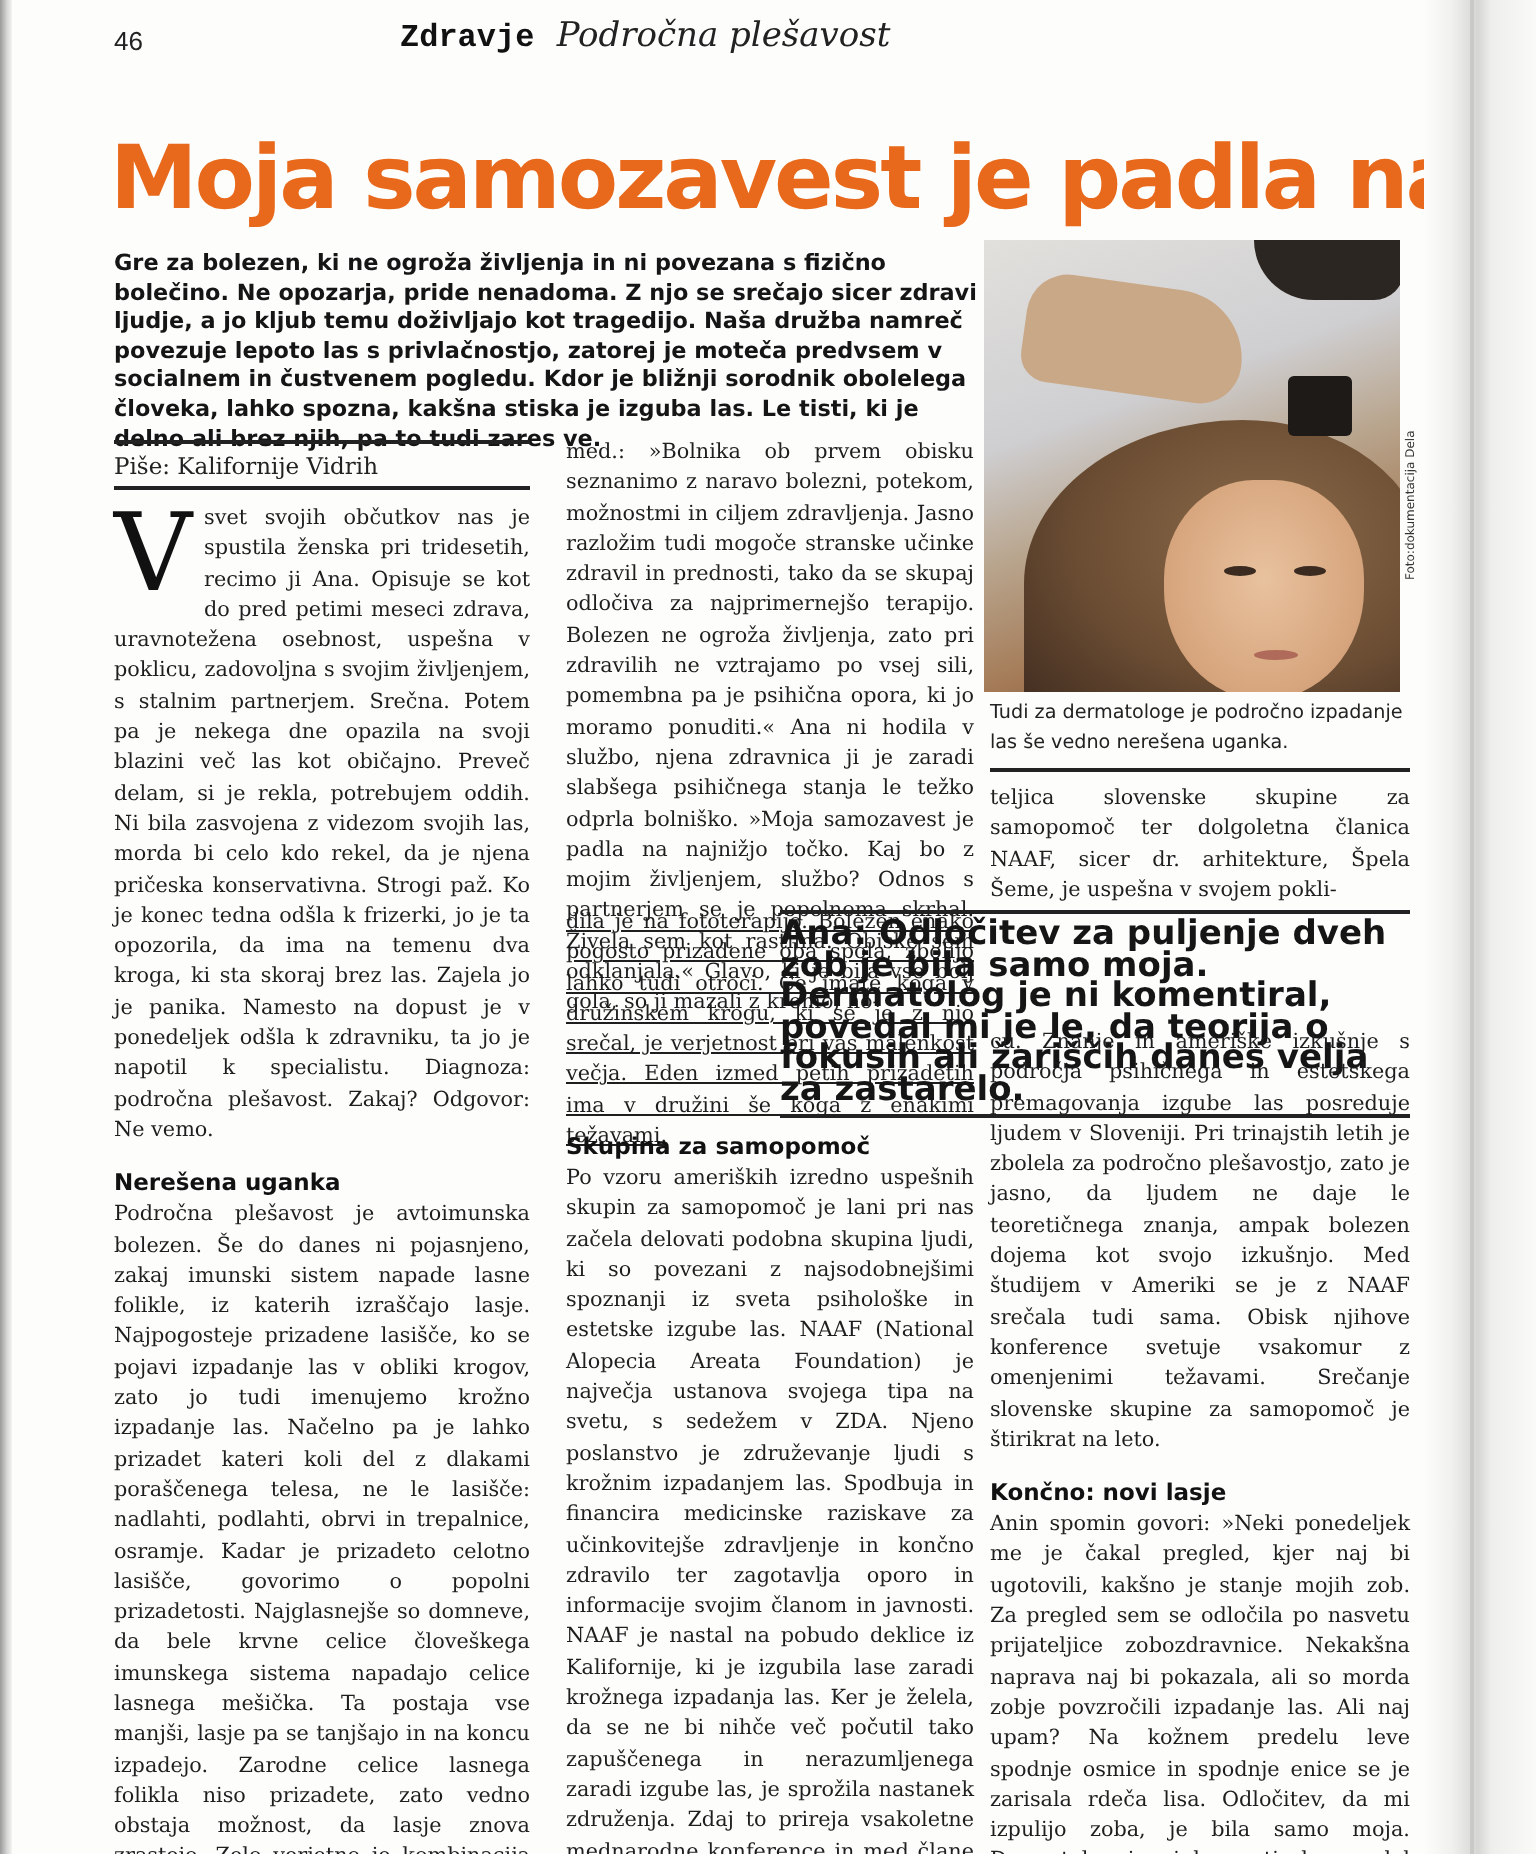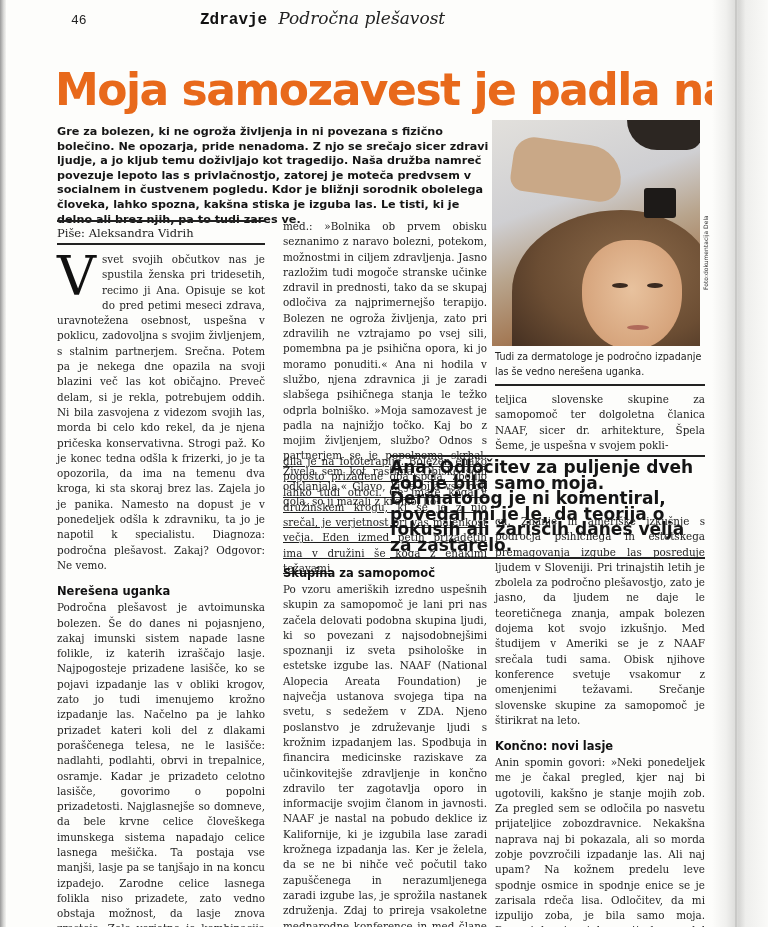--- a/index.html
+++ b/index.html
@@ -7,21 +7,21 @@
     width:768px; height:927px; overflow:hidden; position:relative;
     background:#fdfdfb;
     font-family:"DejaVu Serif", serif;
     color:#1a1a1a;
   }
   .left-edge { position:absolute; left:0; top:0; width:6px; height:927px;
     background:linear-gradient(to right,#9a9a9a,#d8d8d6 60%,#f4f4f2); }
   .gutter { position:absolute; left:712px; top:0; width:56px; height:927px;
     background:linear-gradient(to right,#fdfdfb 0,#f0f0ee 25%,#d6d6d4 48%,#eeeeec 60%,#fafaf8 100%); }
   .gutter-line { position:absolute; left:735px; top:0; width:2px; height:927px; background:#c9c9c7; }
-  .pagenum { position:absolute; left:57px; top:13px; font-family:Liberation Mono, monospace; font-size:13px; color:#222;margin-left:14px; }
+  .pagenum { position:absolute; left:57px; top:13px; font-family:Liberation Sans, sans-serif; font-size:13px; color:#222; }
   .section { position:absolute; left:200px; top:8px; white-space:nowrap; }
   .section .s1 { font-family:Liberation Mono, monospace; font-weight:bold; font-size:16px; color:#111; }
   .section .s2 { font-family:"DejaVu Serif", serif; font-style:italic; font-size:17px; color:#222; margin-left:6px; }
   .headline { position:absolute; left:55px; top:62px; width:660px; overflow:hidden; white-space:nowrap;
     font-family:"DejaVu Sans", sans-serif; font-weight:bold; font-size:44px; letter-spacing:-1.5px; color:#e8691b; line-height:56px; }
   .intro { position:absolute; left:57px; top:125px; width:432px;
     font-family:"DejaVu Sans", sans-serif; font-weight:bold; font-size:11.2px; line-height:14.6px; color:#151515; }
   .byline { position:absolute; left:57px; top:220px; width:208px; border-top:2px solid #222; border-bottom:2px solid #222;
     padding:4px 0 3px 0; font-size:11.5px; color:#222; }
   .col { position:absolute; font-size:10.4px; line-height:15.3px; text-align:justify; color:#1e1e1e; }
@@ -54,21 +54,21 @@
 <div class="pagenum">46</div>
 <div class="section">
   <span class="s1">Zdravje</span>
   <span class="s2">Področna plešavost</span>
 </div>
 
 <div class="headline">Moja samozavest je padla na najn</div>
 
 <div class="intro">Gre za bolezen, ki ne ogroža življenja in ni povezana s fizično bolečino. Ne opozarja, pride nenadoma. Z njo se srečajo sicer zdravi ljudje, a jo kljub temu doživljajo kot tragedijo. Naša družba namreč povezuje lepoto las s privlačnostjo, zatorej je moteča predvsem v socialnem in čustvenem pogledu. Kdor je bližnji sorodnik obolelega človeka, lahko spozna, kakšna stiska je izguba las. Le tisti, ki je delno ali brez njih, pa to tudi zares ve.</div>
 
-<div class="byline">Piše: Aleksandra Vidrih</div>
+<div class="byline">Piše: Kalifornije Vidrih</div>
 
 <div class="col" style="left:57px; top:252px; width:208px;">
   <p>
     <span class="dropcap">V</span>
     <span>svet svojih občutkov nas je spustila ženska pri tridesetih, recimo ji Ana. Opisuje se kot do pred petimi meseci zdrava, uravnotežena osebnost, uspešna v poklicu, zadovoljna s svojim življenjem, s stalnim partnerjem. Srečna. Potem pa je nekega dne opazila na svoji blazini več las kot običajno. Preveč delam, si je rekla, potrebujem oddih. Ni bila zasvojena z videzom svojih las, morda bi celo kdo rekel, da je njena pričeska konservativna. Strogi paž. Ko je konec tedna odšla k frizerki, jo je ta opozorila, da ima na temenu dva kroga, ki sta skoraj brez las. Zajela jo je panika. Namesto na dopust je v ponedeljek odšla k zdravniku, ta jo je napotil k specialistu. Diagnoza: področna plešavost. Zakaj? Odgovor: Ne vemo.</span>
   </p>
   <div class="h3">Nerešena uganka</div>
   <p>Področna plešavost je avtoimunska bolezen. Še do danes ni pojasnjeno, zakaj imunski sistem napade lasne folikle, iz katerih izraščajo lasje. Najpogosteje prizadene lasišče, ko se pojavi izpadanje las v obliki krogov, zato jo tudi imenujemo krožno izpadanje las. Načelno pa je lahko prizadet kateri koli del z dlakami poraščenega telesa, ne le lasišče: nadlahti, podlahti, obrvi in trepalnice, osramje. Kadar je prizadeto celotno lasišče, govorimo o popolni prizadetosti. Najglasnejše so domneve, da bele krvne celice človeškega imunskega sistema napadajo celice lasnega mešička. Ta postaja vse manjši, lasje pa se tanjšajo in na koncu izpadejo. Zarodne celice lasnega folikla niso prizadete, zato vedno obstaja možnost, da lasje znova zrastejo. Zelo verjetno je kombinacija genskega materiala tista, ki odloča, kdo nosi večje tveganje za bolezen. Najbrž jo sproži neznan dejavnik, virus ali kaj drugega iz okolja. Morda je kriv stres ali določena zdravila in cepiva.</p>
 
 </div>

